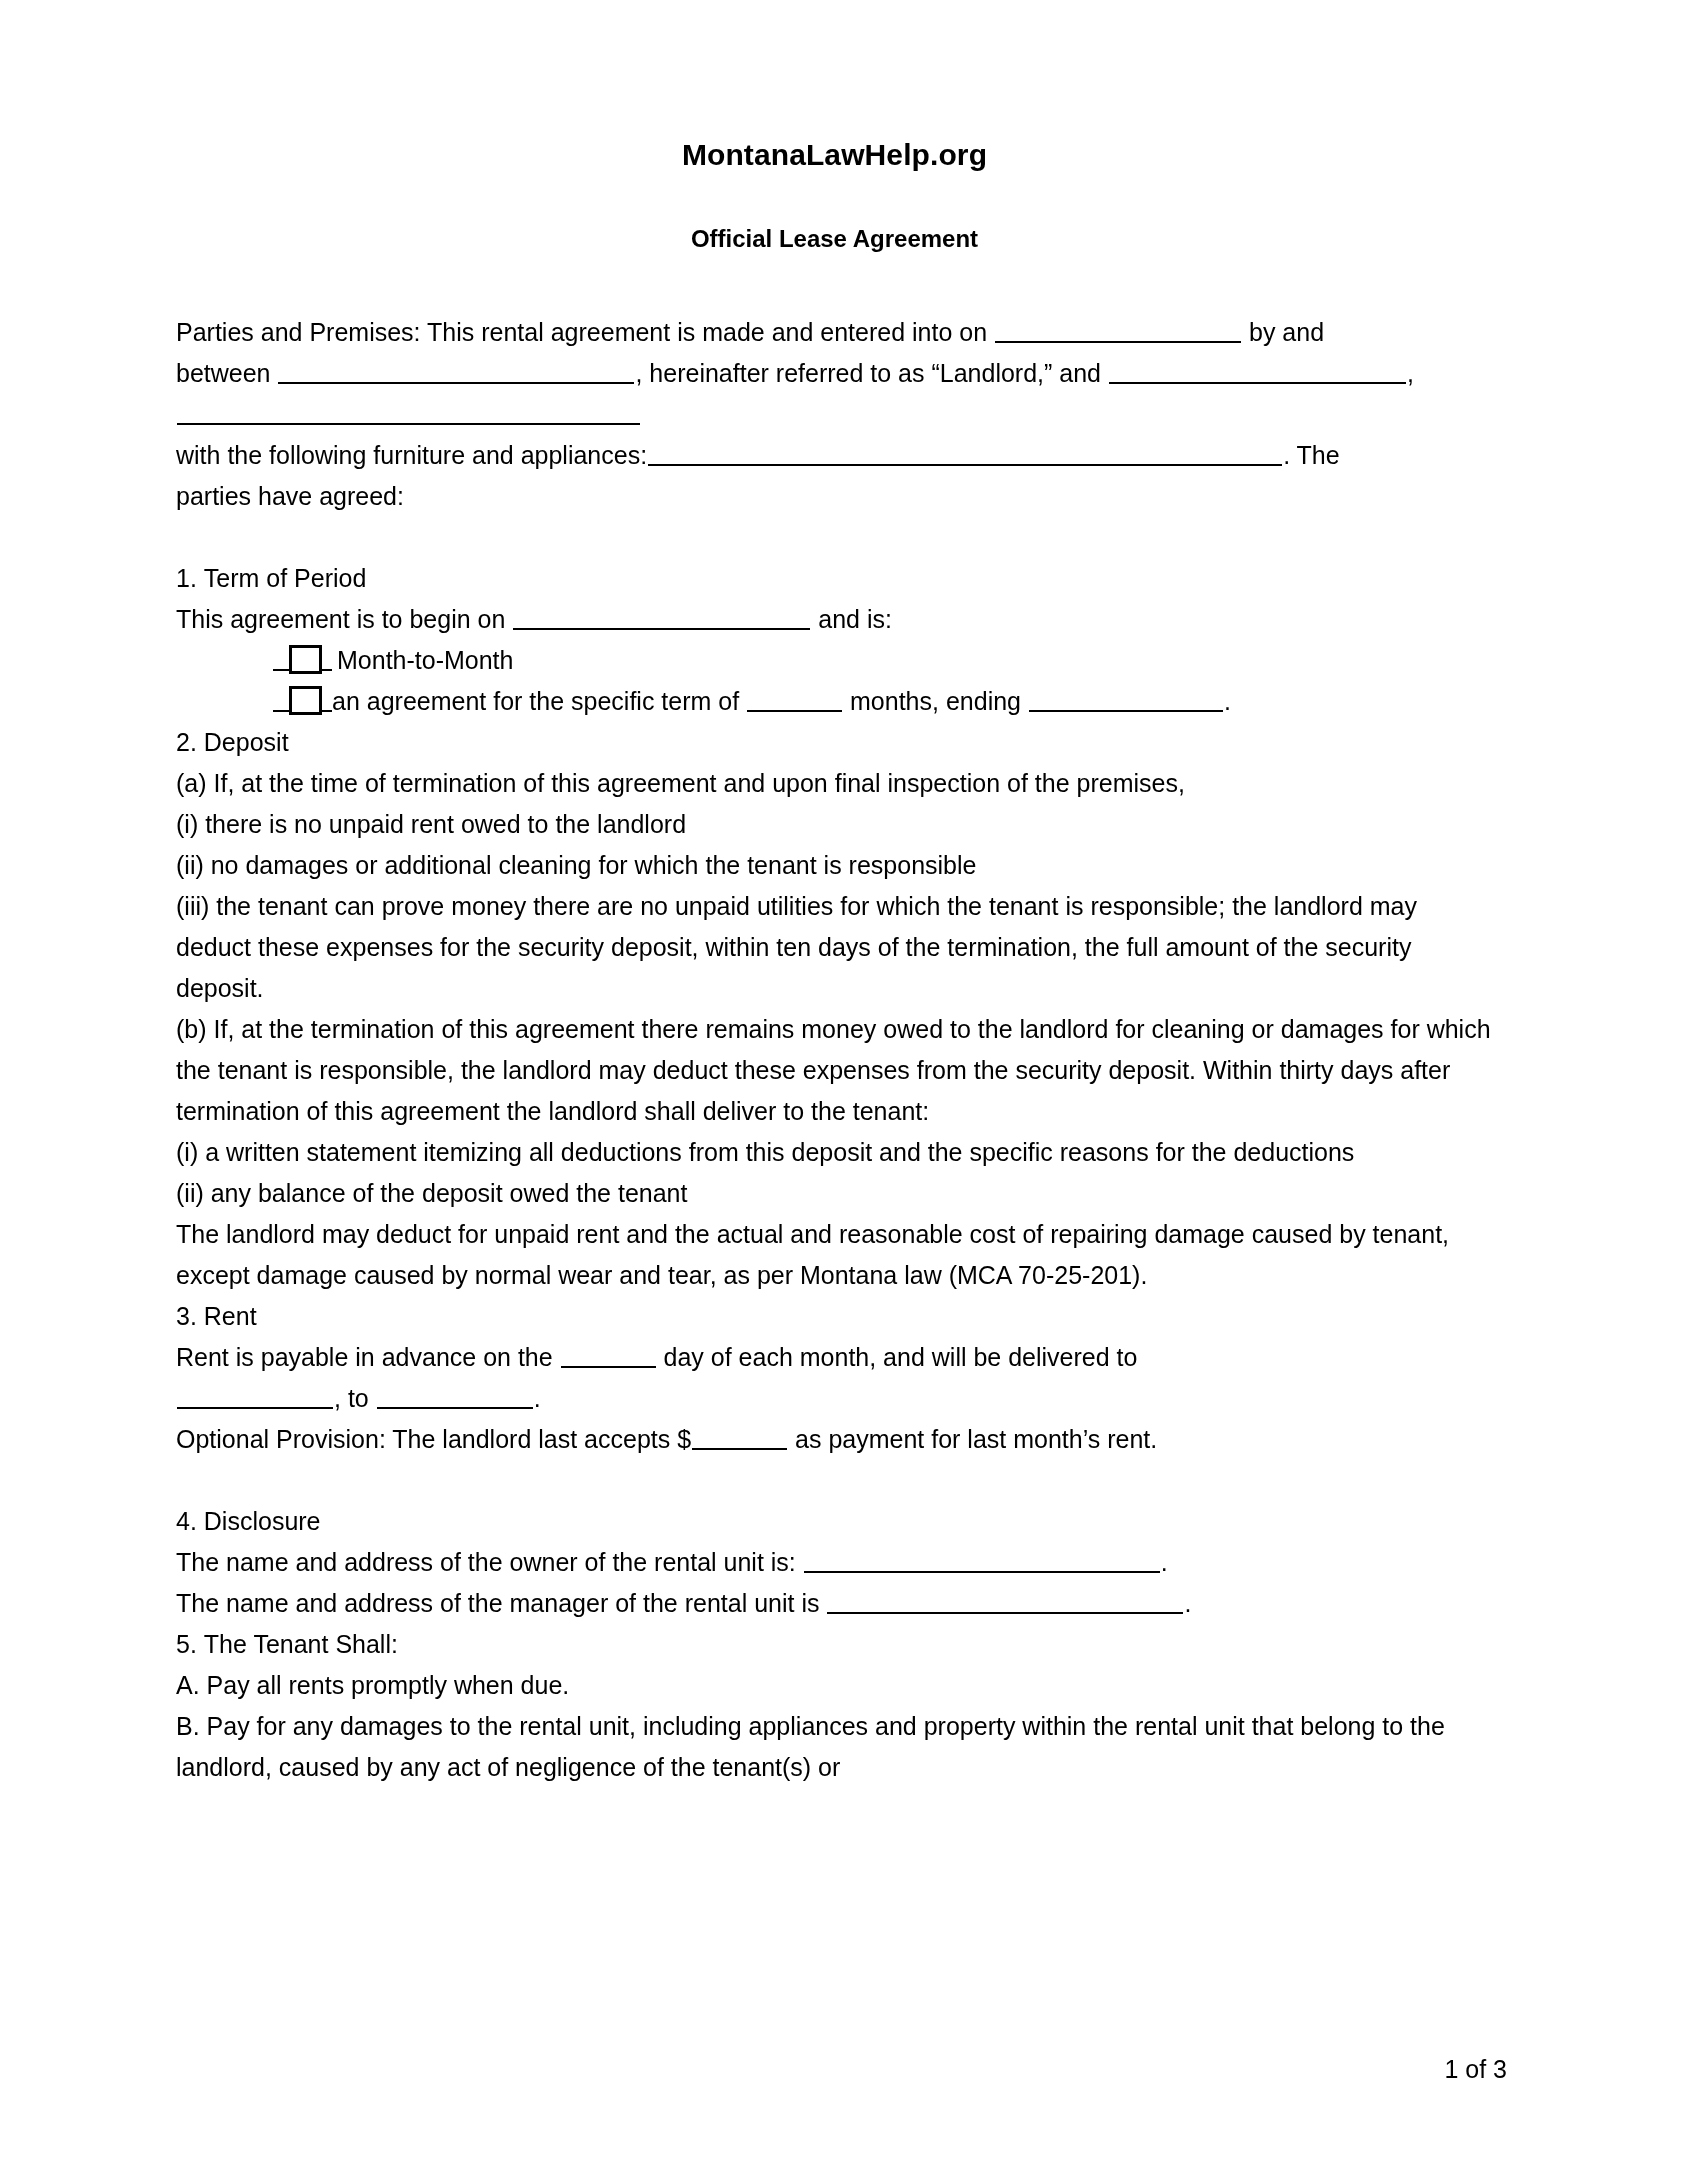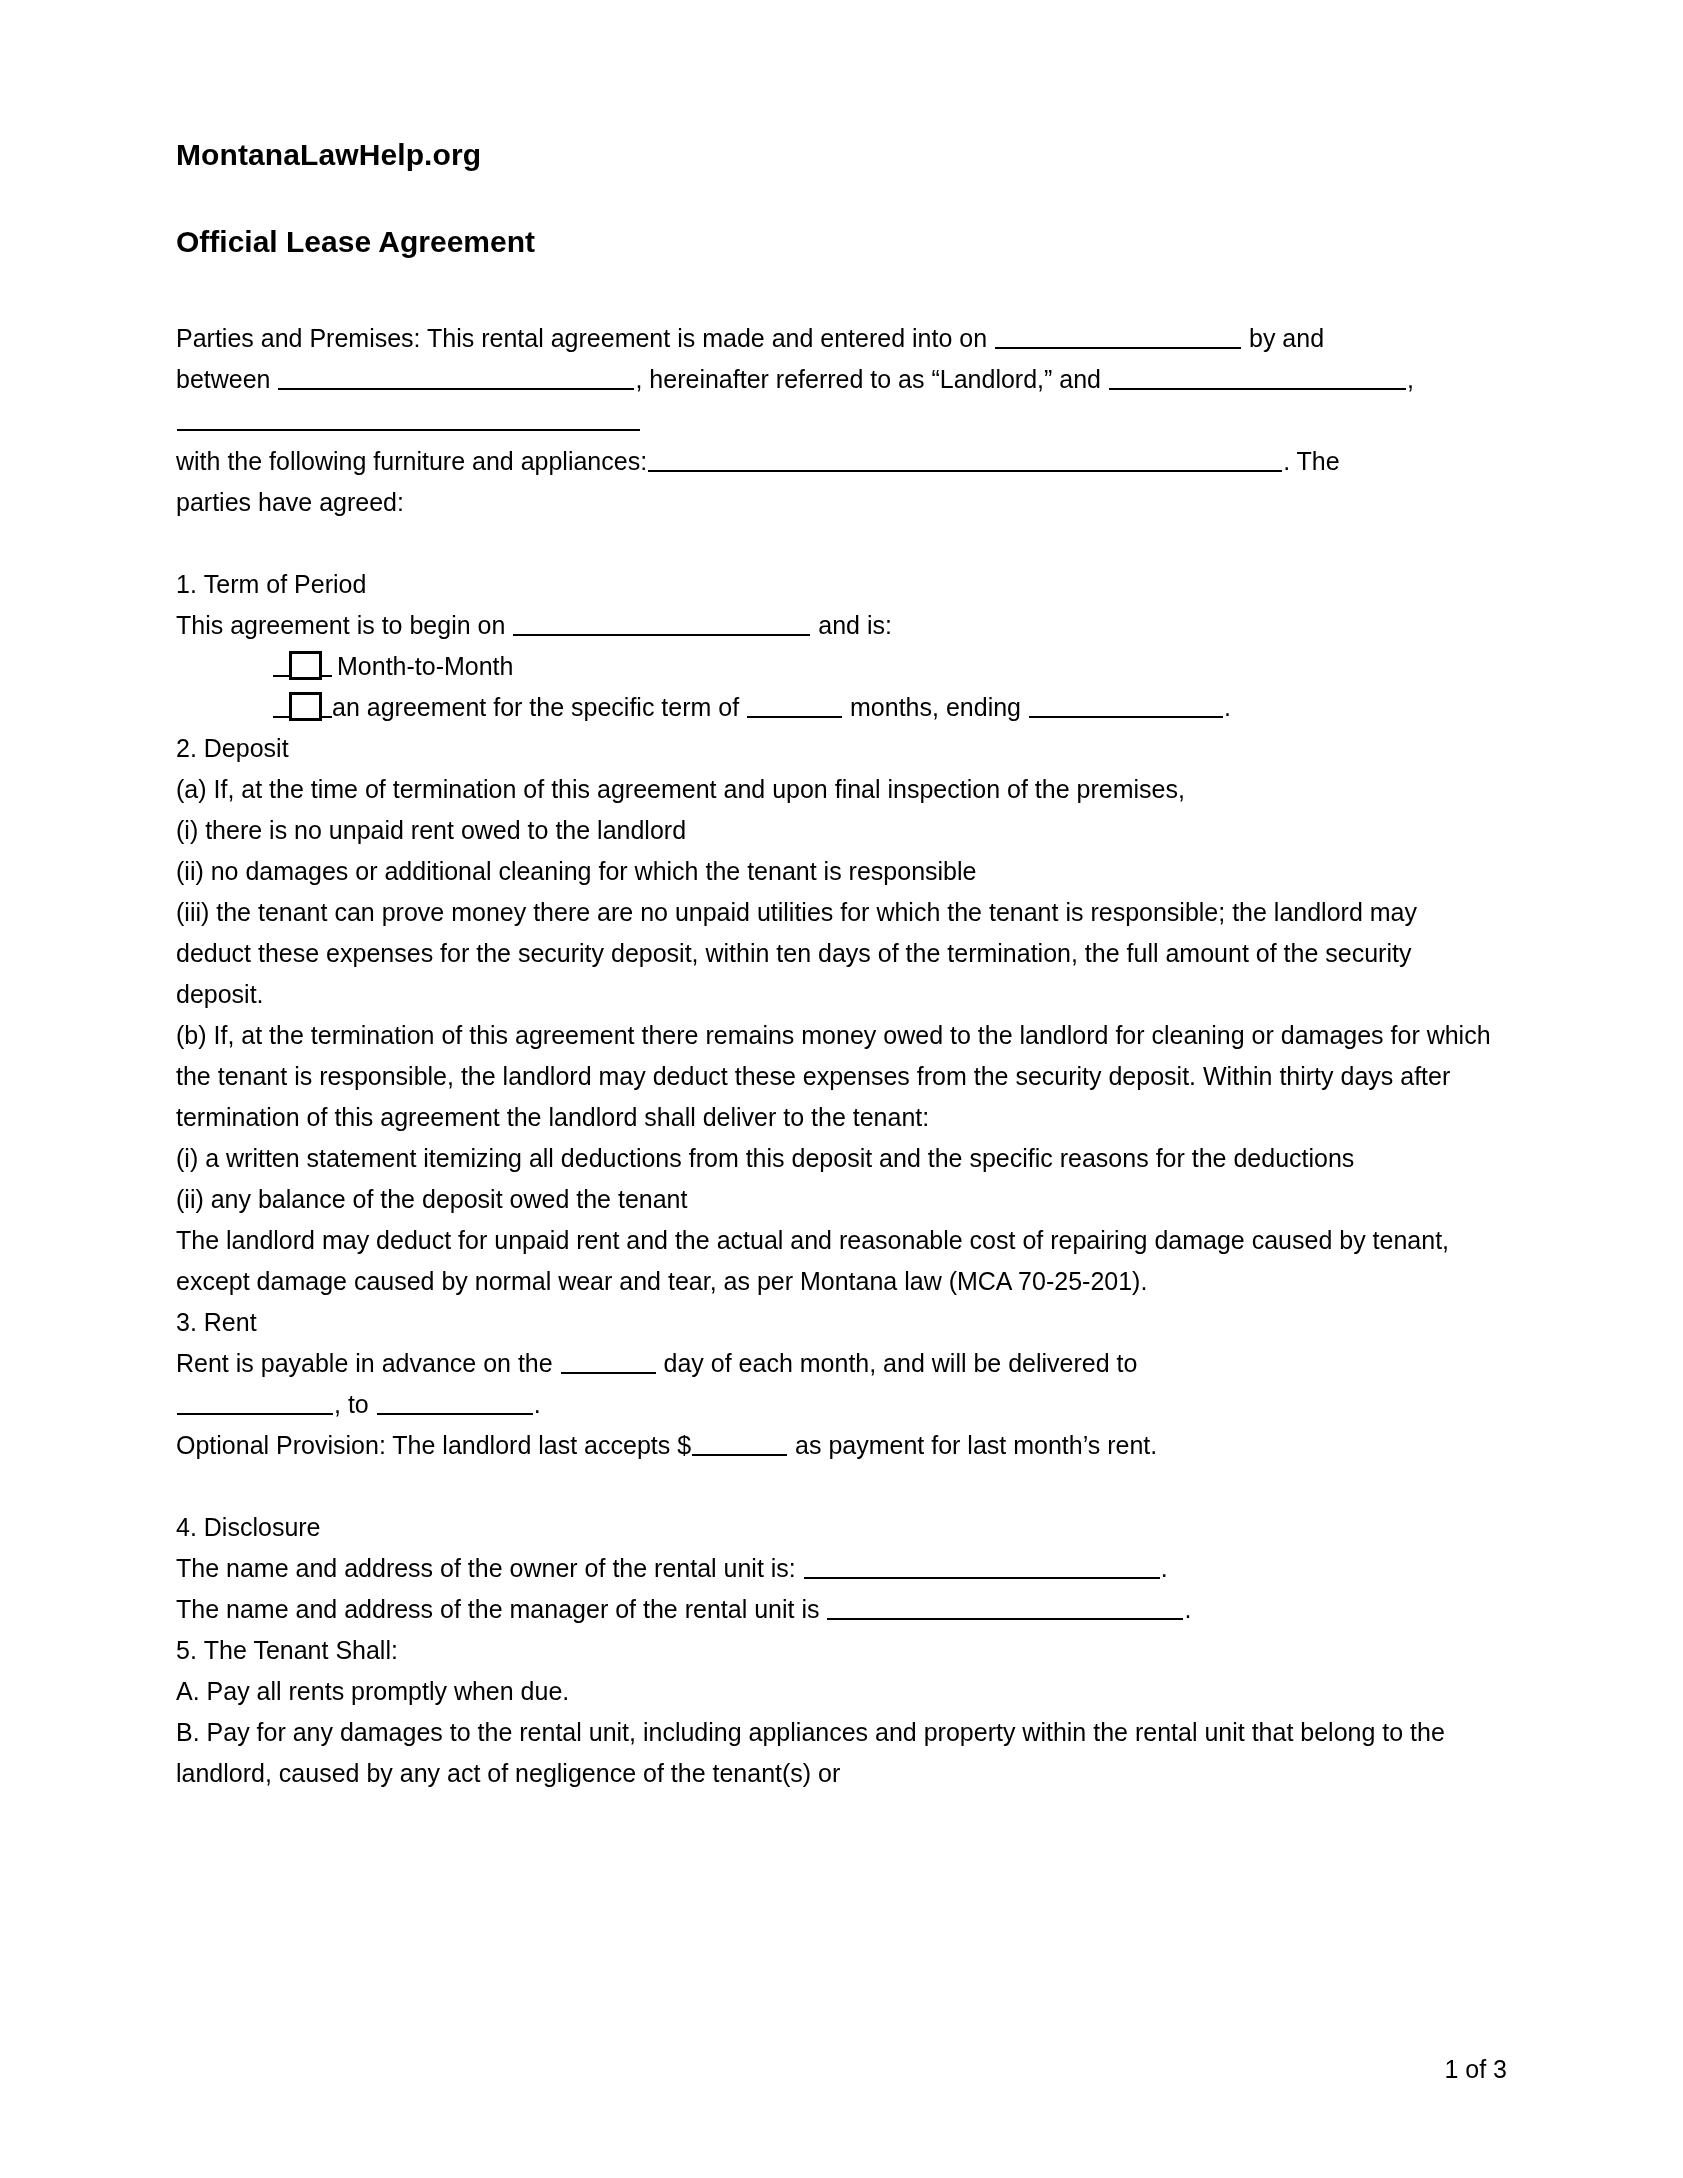--- a/index.html
+++ b/index.html
@@ -27,29 +27,31 @@
   }
   
   .content {
     position: absolute;
     left: 176px;
     top: 0;
     width: 1317px;
   }
 
   .doc-title {
+    text-align: center;
     font-size: 30px;
     font-weight: bold;
     letter-spacing: 0.1px;
     margin: 0;
     padding-top: 140px;
     line-height: 1.0;
   }
   .doc-subtitle {
-    font-size: 30px;
+    text-align: center;
+    font-size: 24px;
     font-weight: bold;
     margin: 0;
     padding-top: 57px;
     line-height: 1.0;
   }
 
   .body-block {
     margin-top: 61px;
     font-size: 25px;
     line-height: 41px;

